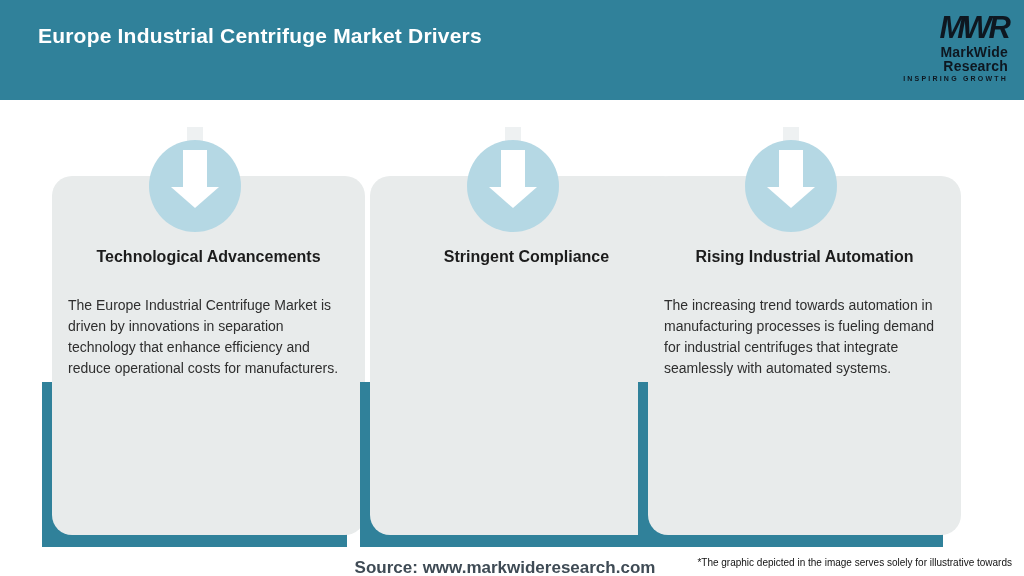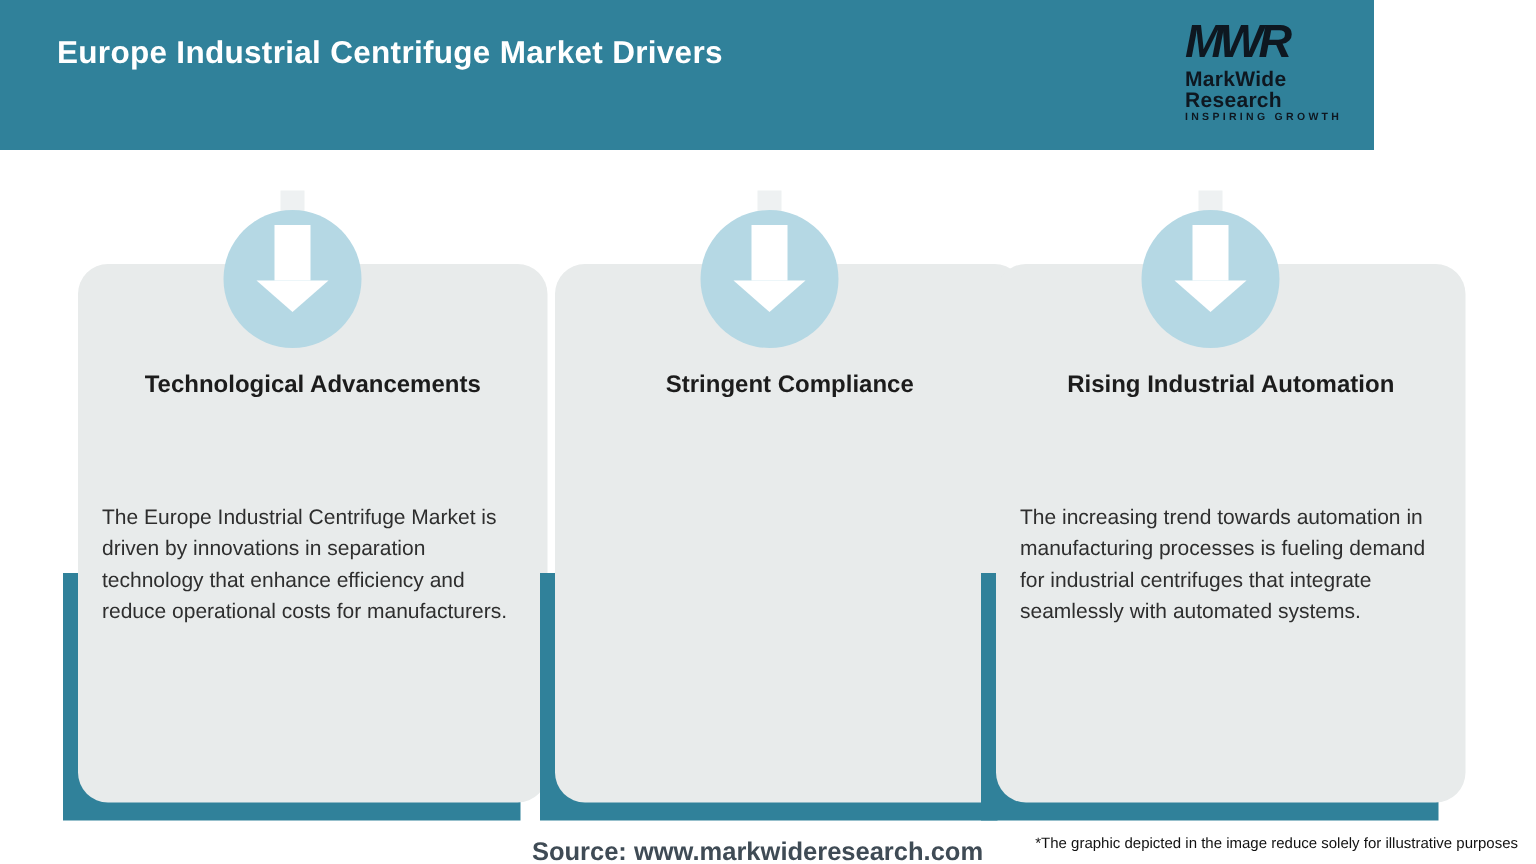--- a/index.html
+++ b/index.html
@@ -4,63 +4,63 @@
 <style>
   html,body{margin:0;padding:0;}
   body{
     width:1024px;height:576px;position:relative;overflow:hidden;
     background:#ffffff;
     font-family:"Liberation Sans","DejaVu Sans",sans-serif;
   }
 
   
   .header{
-    position:absolute;left:0;top:0;width:916px;height:100px;
+    position:absolute;left:0;top:0;width:1024px;height:100px;
     background:#30819a;
   }
   .header-title{
     position:absolute;left:38px;top:24px;margin:0;
     color:#ffffff;font-size:21px;font-weight:bold;letter-spacing:.2px;
   }
   .logo{
-    position:absolute;right:16px;top:12px;width:110px;text-align:left;
+    position:absolute;right:16px;top:12px;width:110px;text-align:right;
     color:#0e1720;line-height:1;
   }
   .logo-acronym{
     font-size:31px;font-weight:bold;font-style:italic;letter-spacing:-3px;
     display:block;
   }
   .logo-name{
     display:block;font-size:14px;font-weight:bold;margin-top:2px;letter-spacing:.2px;
   }
   .logo-tagline{
     display:block;font-size:7px;font-weight:bold;letter-spacing:2.2px;margin-top:2px;
   }
 
   
   .group{position:absolute;top:127px;width:305px;height:420px;}
   .group-1{left:42px;}
   .group-2{left:360px;}
-  .group-3{left:654px;}
+  .group-3{left:638px;}
 
   .frame{
     position:absolute;left:0;top:255px;width:305px;height:165px;
     background:#30819a;
   }
   .card{
     position:absolute;left:10px;top:49px;width:313px;height:359px;
     background:#e8ebeb;border-radius:20px;box-sizing:border-box;
     padding:0 16px;
   }
   .card-title{
     margin:72px 0 0 0;text-align:center;
     font-size:16px;font-weight:bold;color:#1c1c1c;
   }
   .card-desc{
-    margin:68px 0 0 0;
+    margin:29px 0 0 0;
     font-size:14px;line-height:21px;color:#2e2e2e;
   }
 
   
   .stub{
     position:absolute;left:144.5px;top:0;width:16px;height:16px;
     background:#eef1f2;
   }
   .circle{
     position:absolute;left:106.5px;top:13px;width:92px;height:92px;
@@ -131,13 +131,13 @@
     <h2 class="card-title">Rising Industrial Automation</h2>
     <p class="card-desc">The increasing trend towards automation in manufacturing processes is fueling demand for industrial centrifuges that integrate seamlessly with automated systems.</p>
   </div>
   <div class="circle">
     <div class="arrow-stem"></div>
     <div class="arrow-head"></div>
   </div>
 </div>
 
 <div class="source">Source: www.markwideresearch.com</div>
-<div class="disclaimer">*The graphic depicted in the image reduce solely for illustrative purposes</div>
+<div class="disclaimer">*The graphic depicted in the image serves solely for illustrative towards</div>
 
 </body></html>

